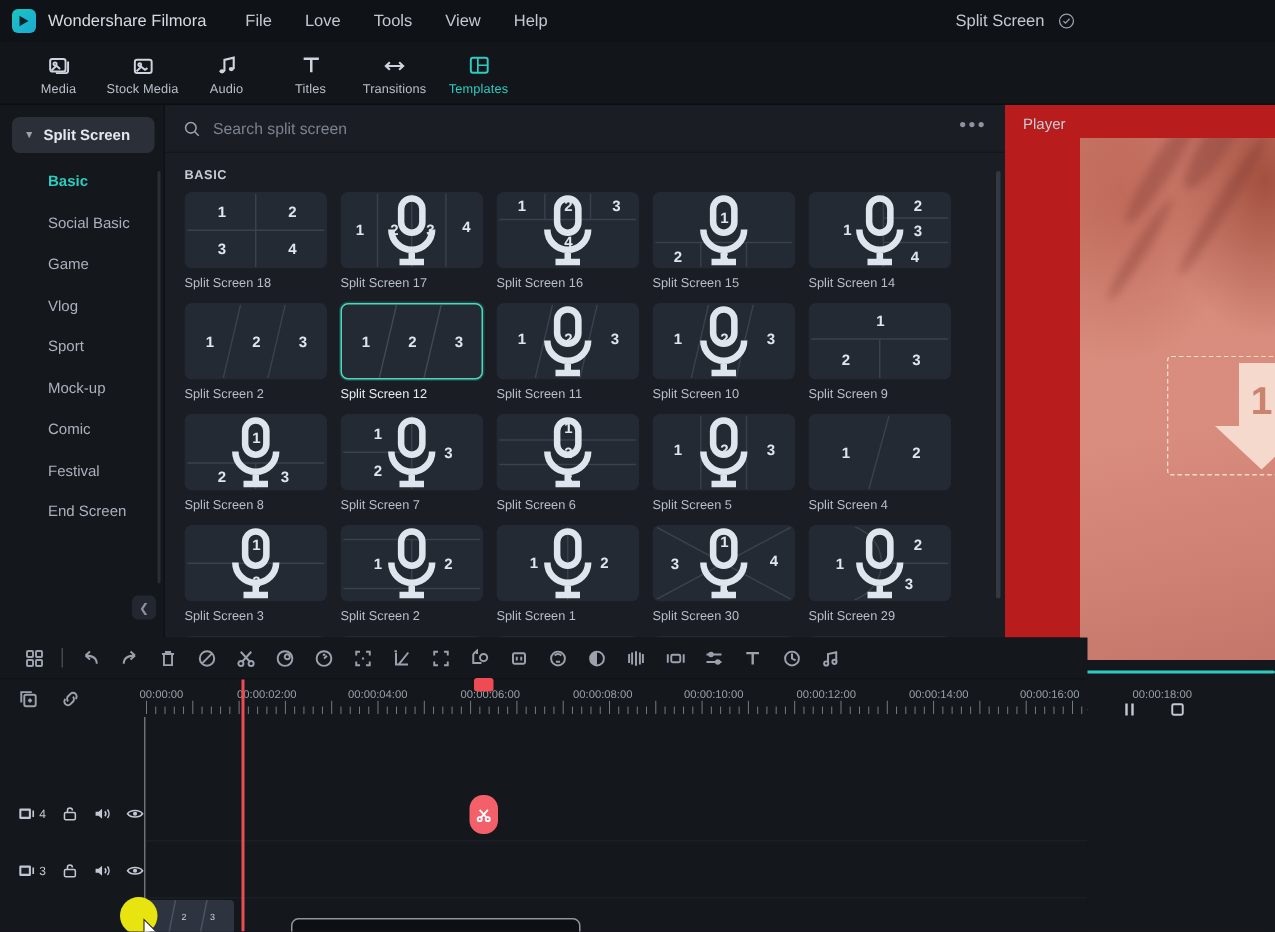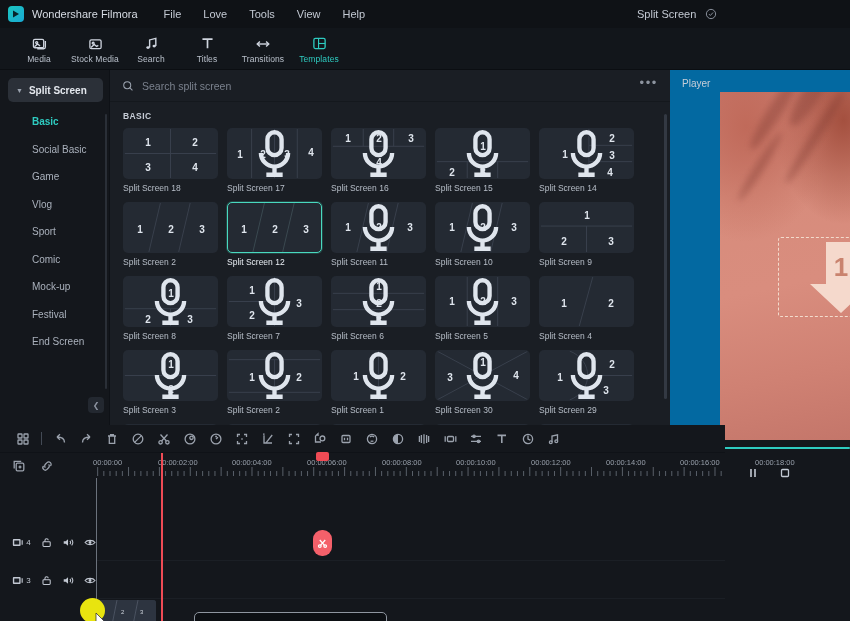--- a/index.html
+++ b/index.html
@@ -120,21 +120,21 @@
   .mic {
     position: absolute; width: 7px; height: 9px; right: 3px; bottom: 2px;
   }
 
   .tpl-scroll {
     position: absolute; right: 3px; top: 44px; width: 3px; height: 285px;
     background: #333943; border-radius: 2px;
   }
 
   
-  .player { width: 180px; background: #0369a1; flex: none; position: relative; }
+  .player { width: 180px; background: #b91c1c; flex: none; position: relative; }
   .player-title { font-size: 10px; color: #c7ced8; padding: 8px 0 0 12px; }
   .video-wrap {
     position: absolute; left: 50px; top: 22px; width: 130px; height: 348px;
     overflow: hidden;
   }
   .video {
     width: 100%; height: 100%;
     background:
       radial-gradient(ellipse 120% 60% at 20% 10%, #c06a5a 0%, transparent 55%),
       radial-gradient(ellipse 90% 50% at 95% 8%, #a4503f 0%, transparent 60%),
@@ -265,21 +265,21 @@
       <span class="lbl">Stock Media</span>
     </div>
     <div class="tool">
       <span class="ic">
         <svg width="15" height="15" viewBox="0 0 16 16">
             <path d="M6 12.2 V4.2 L12.6 2.6 V10.6" stroke-width="1.5"></path>
             <ellipse cx="4.3" cy="12.3" rx="1.85" ry="1.5" fill="#cfd5df" stroke="none"></ellipse>
             <ellipse cx="10.9" cy="10.7" rx="1.85" ry="1.5" fill="#cfd5df" stroke="none"></ellipse>
           </svg>
       </span>
-      <span class="lbl">Search</span>
+      <span class="lbl">Audio</span>
     </div>
     <div class="tool">
       <span class="ic">
         <svg width="15" height="15" viewBox="0 0 16 16">
             <path d="M2.6 3.4 H13.4 M8 3.4 V13" stroke-width="1.8"></path>
           </svg>
       </span>
       <span class="lbl">Titles</span>
     </div>
     <div class="tool">
@@ -310,22 +310,22 @@
       <div class="cat-head">
         <span class="caret">▼</span>
         <span class="t">Split Screen</span>
       </div>
       <div class="cat-list">
         <div class="cat sel">Basic</div>
         <div class="cat">Social Basic</div>
         <div class="cat">Game</div>
         <div class="cat">Vlog</div>
         <div class="cat">Sport</div>
+        <div class="cat">Mock-up</div>
         <div class="cat">Comic</div>
-        <div class="cat">Mock-up</div>
         <div class="cat">Festival</div>
         <div class="cat">End Screen</div>
       </div>
       <div class="cat-scroll"></div>
       <div class="collapse-btn">❮</div>
     </div>
 
     <div class="tplpanel">
       <div class="searchbar">
         <svg class="search-ic" viewBox="0 0 14 14">

